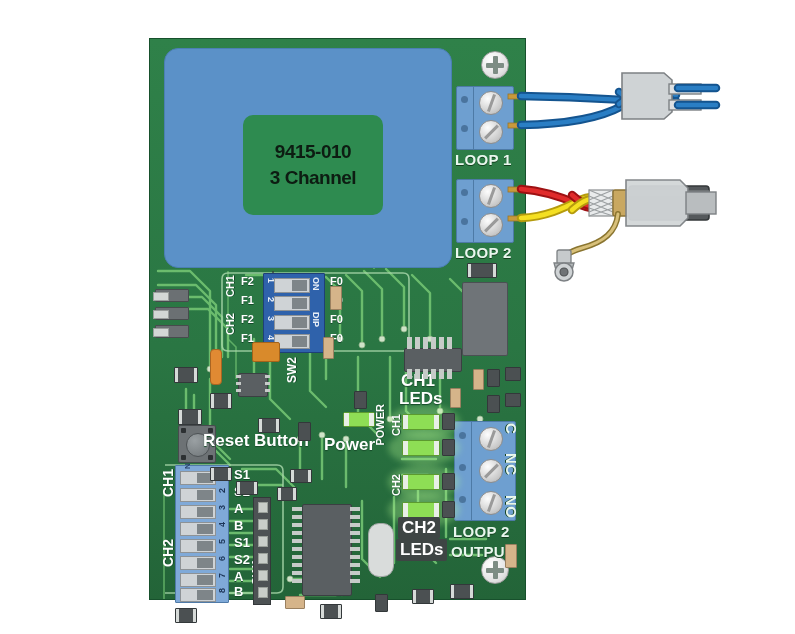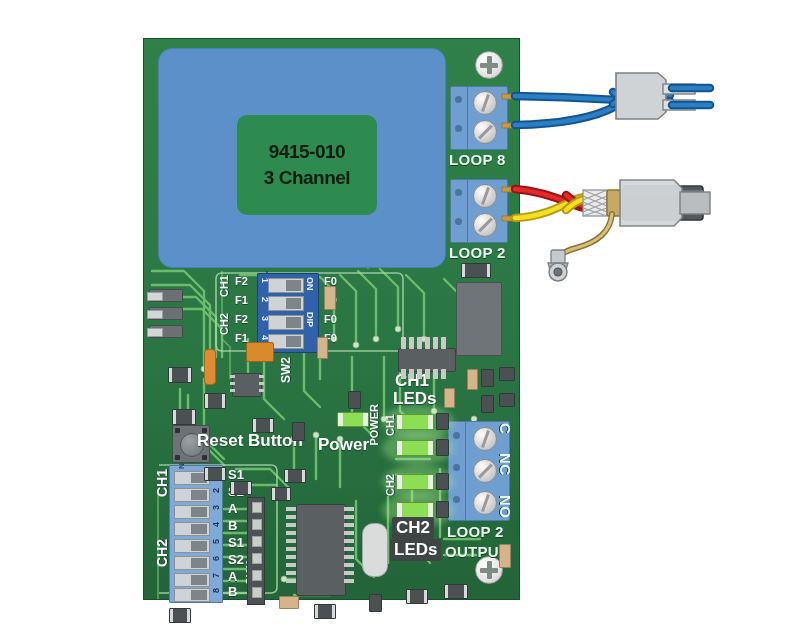--- a/index.html
+++ b/index.html
@@ -1,19 +1,19 @@
 <!DOCTYPE html>
 <html><head>
 <meta charset="utf-8">
 <style>
   html,body{margin:0;padding:0;background:#ffffff;}
   body{width:795px;height:634px;position:relative;overflow:hidden;
        font-family:"Liberation Sans",sans-serif;}
 
-  #stage{position:absolute;left:10px;top:0;width:630px;height:634px;text-align:center;}
+  #stage{position:absolute;left:16px;top:0;width:630px;height:634px;text-align:center;}
 
   
   .pcb{position:absolute;left:133px;top:38px;width:375px;height:560px;
        background:#2b7a45;border:1px solid #17502c;}
   .pcb-inner-shade{position:absolute;left:0;top:0;right:0;bottom:0;
        background:linear-gradient(180deg,#2f8149 0%,#2a7643 55%,#236438 100%);}
 
   
   .traces{position:absolute;left:0;top:0;width:375px;height:560px;}
 
@@ -202,21 +202,21 @@
       <div class="rail"></div>
       <div class="hole" style="top:9px;"></div>
       <div class="hole" style="top:38px;"></div>
       <div class="screw" style="left:22px;top:4px;">
           <div class="slot"></div>
         </div>
       <div class="screw alt" style="left:22px;top:33px;">
           <div class="slot"></div>
         </div>
     </div>
-    <div class="tb-label" style="left:305px;top:112px;">LOOP 8</div>
+    <div class="tb-label" style="left:305px;top:112px;">LOOP 1</div>
 
     <div class="tb" style="left:306px;top:140px;width:56px;height:62px;">
       <div class="rail"></div>
       <div class="hole" style="top:9px;"></div>
       <div class="hole" style="top:38px;"></div>
       <div class="screw" style="left:22px;top:4px;">
           <div class="slot"></div>
         </div>
       <div class="screw alt" style="left:22px;top:33px;">
           <div class="slot"></div>

